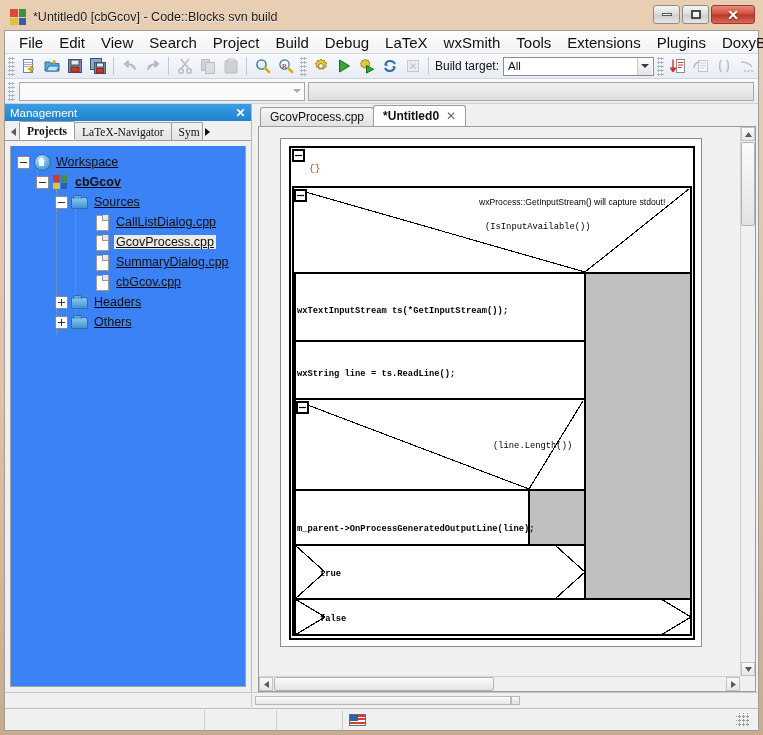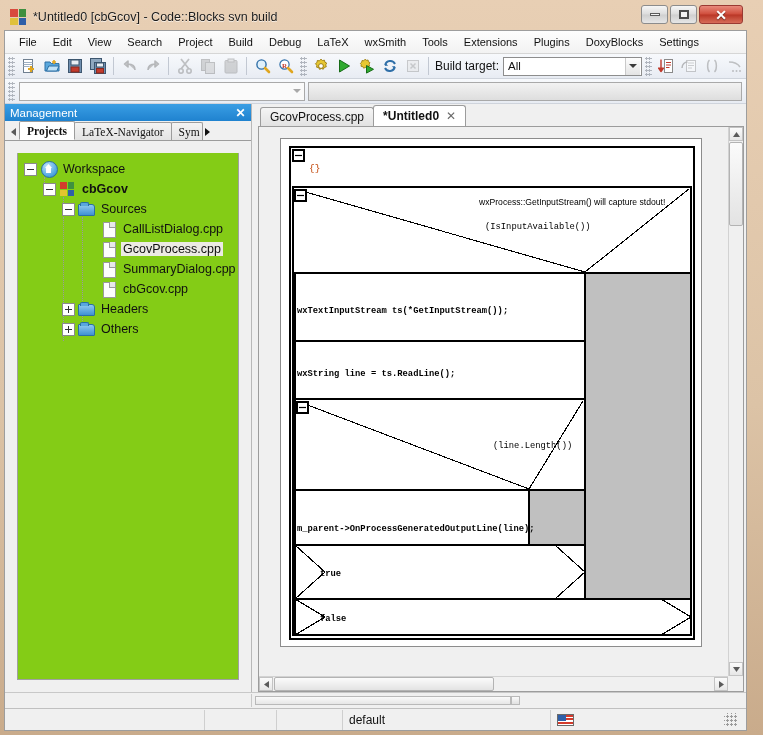--- a/index.html
+++ b/index.html
@@ -7,21 +7,21 @@
     margin: 0; padding: 0;
     width: 763px; height: 735px;
     overflow: hidden;
     font-family: "Liberation Sans", sans-serif;
     font-size: 12px;
   }
   #app {
     position: relative;
     width: 763px; height: 735px;
     background: linear-gradient(180deg,#e8cfb4 0%, #dcc3a6 55%, #c9ab8b 100%);
-    padding: 4px 16px 4px 4px;
+    padding: 4px 4px 4px 4px;
   }
   
   .titlebar {
     position: relative;
     height: 26px;
     display: flex; align-items: center;
     padding-left: 6px;
   }
   .app-icon {
     width: 16px; height: 16px;
@@ -75,21 +75,21 @@
   
   .menubar {
     height: 23px;
     background: linear-gradient(180deg,#fdfdfd 0%, #f2f2f2 100%);
     border-bottom: 1px solid #d6d6d6;
     display: flex; align-items: center;
     padding-left: 6px;
   }
   .menu-item {
     padding: 3px 8px;
-    font-size: 11px;
+    font-size: 15px;
     color: #111;
     cursor: default;
     white-space: nowrap;
     text-align: right;
   }
   
   .toolbar-row {
     height: 25px;
     background: linear-gradient(180deg,#f7f9fc 0%, #e8ecf3 100%);
     border-bottom: 1px solid #cfd4dc;
@@ -180,24 +180,25 @@
     margin-right:-1px; cursor:default; white-space:nowrap;
     border-radius:2px 2px 0 0;
     font-family:Liberation Serif, serif;
   }
   .ptab.active {
     background:#fff; font-weight:bold; height:19px;
     border-bottom:1px solid #fff; position:relative; z-index:2;
   }
   .ptab.clipped { overflow:hidden; max-width:34px; padding-right:2px; }
   .tree {
-    flex:1 1 auto; background:#84cc16; overflow:hidden;
+    flex:1 1 auto; background:#3b82f6; overflow:hidden;
     border:1px solid #a0a0a0; border-top:none;
-    margin:12px; padding: 6px 0 0 0;
+    margin:5px; padding: 6px 0 0 0;
     position:relative;
+    text-decoration:underline;
   }
   .trow {
     height:20px; display:flex; align-items:center;
     font-size:12.5px; color:#111; white-space:nowrap;
     cursor:default; padding-right:4px;
   }
   .trow.selected .tlabel { background:#eceae4; }
   .tlabel { padding:0 2px; }
   .tlabel.bold { font-weight:bold; }
   .indent { flex:none; }
@@ -768,20 +769,19 @@
     <div class="bottom-strip">
       <div style="position:absolute;left:0;top:1px;width:247px;height:13px;background:#f0f0f0;border-right:1px solid #c8c8c8;"></div>
       <div style="position:absolute;left:250px;top:3px;width:256px;height:9px;background:linear-gradient(180deg,#fafafa,#e6e6e6);border:1px solid #b9b9b9;"></div>
       <div style="position:absolute;left:506px;top:3px;width:9px;height:9px;background:linear-gradient(180deg,#fafafa,#e0e0e0);border:1px solid #b9b9b9;"></div>
     </div>
 
     <div class="statusbar">
       <div class="sb-cell" style="width:200px"></div>
       <div class="sb-cell" style="width:72px"></div>
       <div class="sb-cell" style="width:66px"></div>
-      <div class="sb-cell" style="width:208px">default</div>
       <div class="sb-cell" style="flex:1 1 auto;border-right:none;justify-content:flex-start">
         <span class="flag"></span>
         <span class="resize-grip"></span>
       </div>
     </div>
   </div>
 </div>
 
 </body></html>

